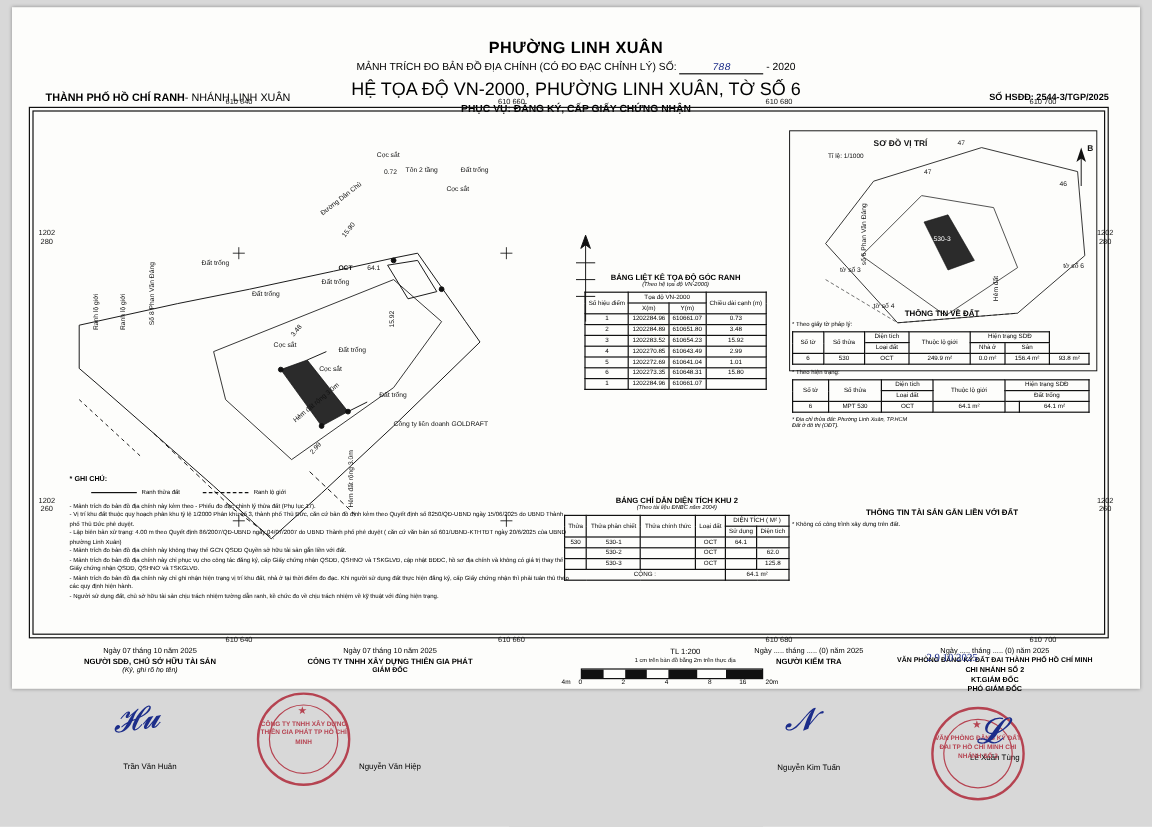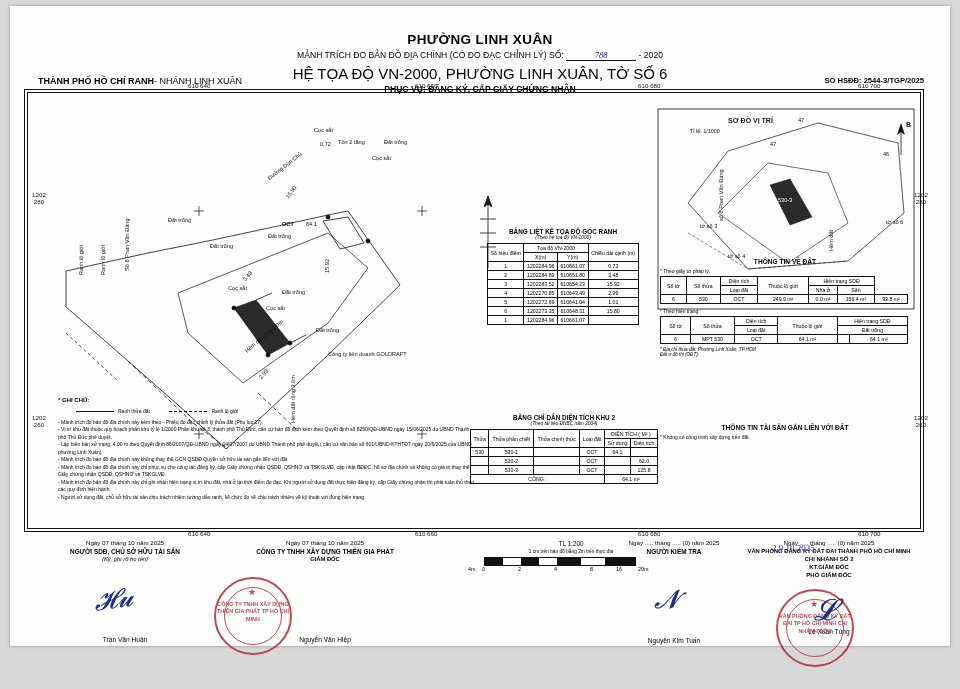--- a/index.html
+++ b/index.html
@@ -3,40 +3,40 @@
 <meta charset="utf-8">
 <style>
   html,body{margin:0;padding:0;}
   body{
     width:960px;height:689px;
     background:#d8d8d8;
     font-family:"Liberation Sans", sans-serif;
     overflow:hidden;
   }
   .sheet{
-    position:absolute;left:10px;top:6px;width:940px;height:640px;
+    position:absolute;left:10px;top:6px;width:940px;height:568px;
     background:#fdfdfb;
     box-shadow:0 0 3px rgba(0,0,0,.35);
   }
   .frame{
     position:absolute;left:14px;top:83px;width:898px;height:441px;
     border:1px solid #111;
   }
   .frame2{
     position:absolute;left:17px;top:86px;width:892px;height:435px;
     border:1px solid #111;
   }
   
   .hdr{position:absolute;left:0;top:0;width:100%;text-align:center;}
   .h-title{font-size:13.5px;font-weight:bold;letter-spacing:.4px;margin-top:26px;}
   .h-sub{font-size:8.6px;margin-top:3px;}
   .h-sub2{font-size:15px;margin-top:4px;}
   .h-sub3{font-size:8.6px;margin-top:2px;font-weight:bold;}
   .num-line{display:inline-block;border-bottom:1px solid #111;min-width:70px;text-align:center;}
-  .num-hand{color:#1c2d8a;font-family:Liberation Serif, serif;font-style:italic;}
+  .num-hand{color:#1c2d8a;font-family:Liberation Mono, monospace;font-style:italic;}
   .city{position:absolute;left:28px;top:70px;font-size:9px;font-weight:bold;}
   .city span.n{font-weight:normal;}
   .hsdd{position:absolute;right:26px;top:70px;font-size:7.6px;font-weight:bold;}
 
   
   .tick{position:absolute;font-size:6.2px;color:#111;}
   .vtick{position:absolute;font-size:6.2px;color:#111;text-align:center;line-height:1.15;}
 
   
   .draw{position:absolute;left:18px;top:87px;width:890px;height:433px;}

